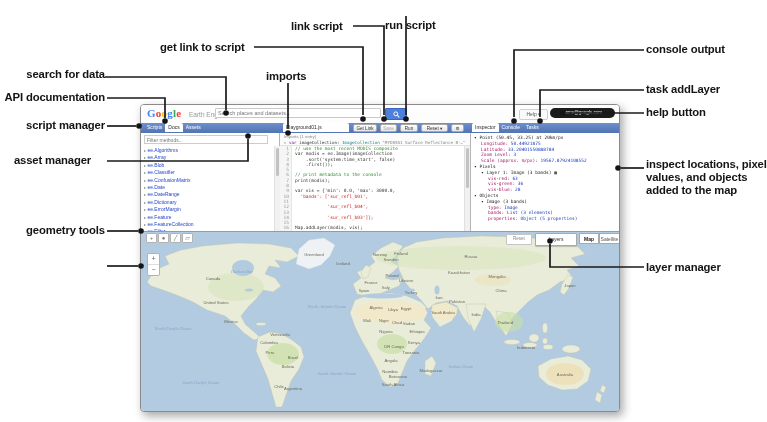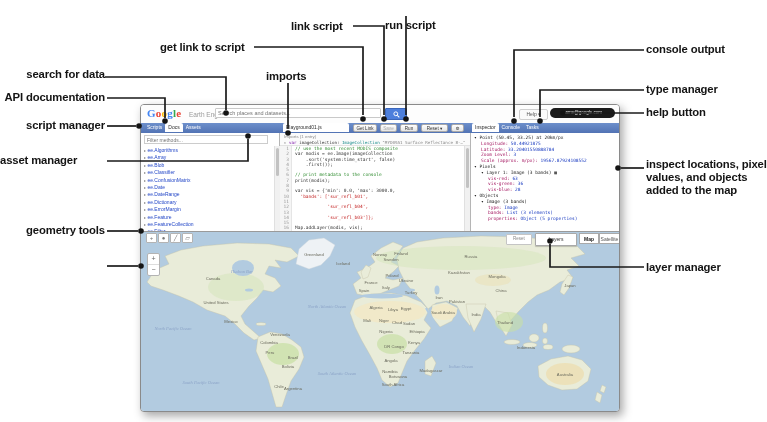--- a/index.html
+++ b/index.html
@@ -406,26 +406,26 @@
     </div>
     <div id="map-reset">Reset</div>
     <div id="layers-btn">Layers</div>
     <div id="maptype-map">Map</div>
     <div id="maptype-sat">Satellite</div>
   </div>
 
 <div class="callout" style="left: 0px; top: 68px; width: 105px; text-align: right;">search for data</div>
     <div class="callout" style="left: 0px; top: 91px; width: 105px; text-align: right;">API documentation</div>
     <div class="callout" style="left: 0px; top: 119px; width: 105px; text-align: right;">script manager</div>
-    <div class="callout" style="left: 0px; top: 154px; width: 105px; text-align: left;">asset manager</div>
+    <div class="callout" style="left: 0px; top: 154px; width: 105px; text-align: center;">asset manager</div>
     <div class="callout" style="left: 0px; top: 224px; width: 105px; text-align: right;">geometry tools</div>
     <div class="callout" style="left: 160px; top: 41px;">get link to script</div>
     <div class="callout" style="left: 291px; top: 20px;">link script</div>
     <div class="callout" style="left: 385px; top: 19px;">run script</div>
     <div class="callout" style="left: 266px; top: 70px;">imports</div>
     <div class="callout" style="left: 646px; top: 43px;">console output</div>
-    <div class="callout" style="left: 646px; top: 83px;">type manager</div>
+    <div class="callout" style="left: 646px; top: 83px;">task addLayer</div>
     <div class="callout" style="left: 646px; top: 106px;">help button</div>
     <div class="callout" style="left: 646px; top: 158px; width: 130px;">inspect locations, pixel
 values, and objects
 added to the map</div>
     <div class="callout" style="left: 646px; top: 261px; text-align: right;">layer manager</div>
   </div>
 
 </body></html>

